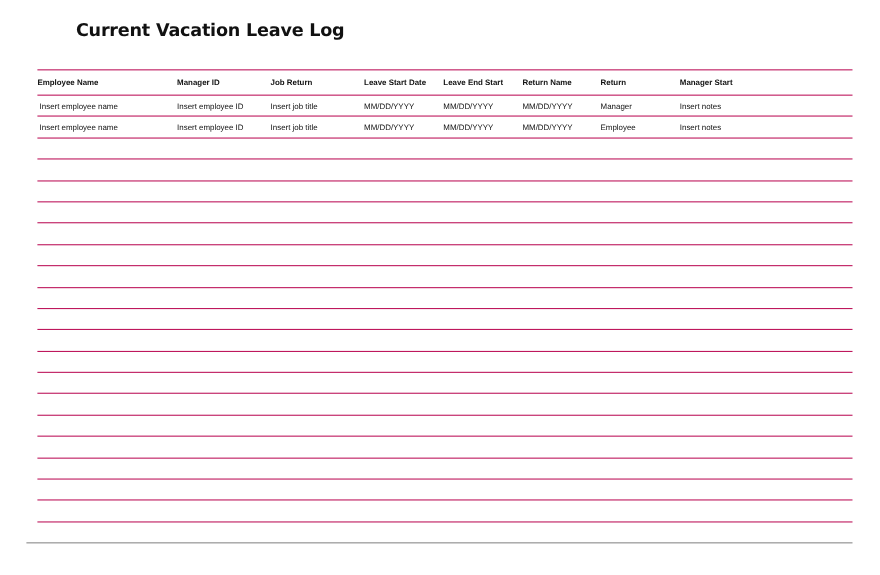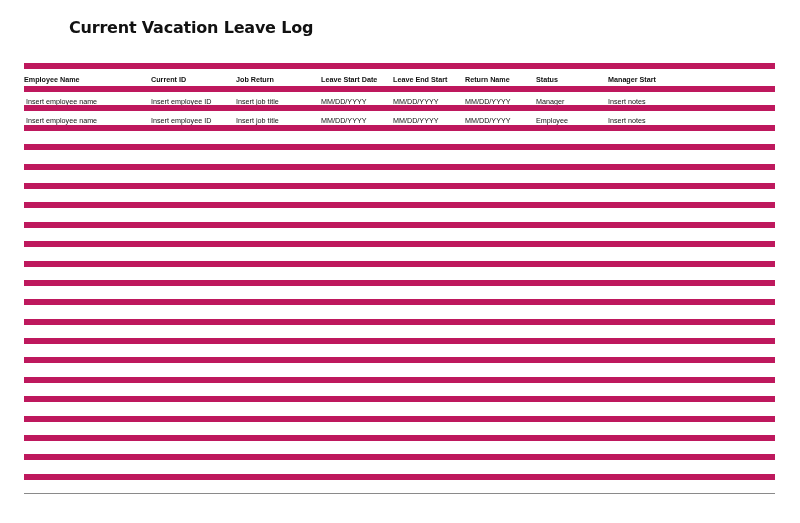--- a/index.html
+++ b/index.html
@@ -1,38 +1,38 @@
 <!DOCTYPE html>
 <html><head>
 <meta charset="utf-8">
 <style>
   html, body { margin: 0; padding: 0; background: #ffffff; }
   body { width: 800px; height: 523px; position: relative; overflow: hidden; font-family: "Liberation Sans", sans-serif; color: #111; }
   .title { position: absolute; left: 24px; top: 18px; font-size: 16px; font-weight: bold; letter-spacing: -0.2px; color: #111; font-family: "DejaVu Sans", sans-serif; margin-left: 45px; }
   .table { position: absolute; left: 24px; top: 63px; width: 751px; }
-  .row { position: relative; height: 19.4px; border-top: 6px solid #be185d; box-sizing: border-box; }
+  .row { position: relative; height: 19.4px; border-top: 1px solid #be185d; box-sizing: border-box; margin-left: 10px; }
   .row.header { height: 23px; }
   .cell { position: absolute; top: 0; font-size: 7.2px; white-space: nowrap; line-height: 19px; }
   .header .cell { font-weight: bold; line-height: 22px; }
   .bottom { border-top: 1px solid #8a8a8a; height: 0; }
 </style>
 </head>
 <body>
 
 <div class="title">Current Vacation Leave Log</div>
 
 <div class="table">
   <div class="row header">
     <span class="cell" style="left:0px">Employee Name</span>
-    <span class="cell" style="left:127px">Current ID</span>
+    <span class="cell" style="left:127px">Manager ID</span>
     <span class="cell" style="left:212px">Job Return</span>
     <span class="cell" style="left:297px">Leave Start Date</span>
     <span class="cell" style="left:369px">Leave End Start</span>
     <span class="cell" style="left:441px">Return Name</span>
-    <span class="cell" style="left:512px">Status</span>
+    <span class="cell" style="left:512px">Return</span>
     <span class="cell" style="left:584px">Manager Start</span>
   </div>
 
   <div class="row">
     <span class="cell" style="left:2px">Insert employee name</span>
     <span class="cell" style="left:127px">Insert employee ID</span>
     <span class="cell" style="left:212px">Insert job title</span>
     <span class="cell" style="left:297px">MM/DD/YYYY</span>
     <span class="cell" style="left:369px">MM/DD/YYYY</span>
     <span class="cell" style="left:441px">MM/DD/YYYY</span>

